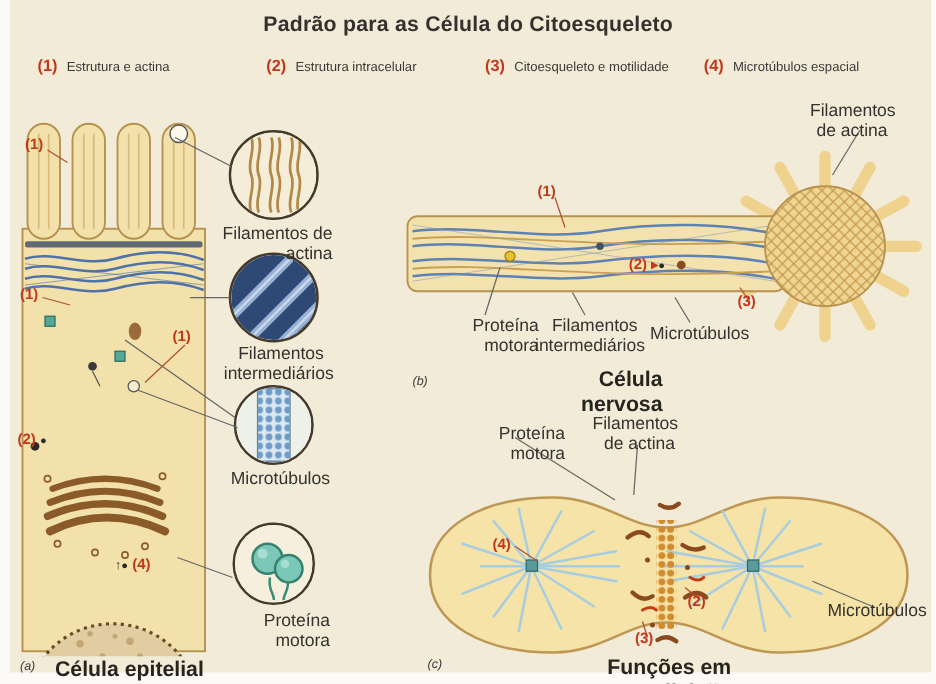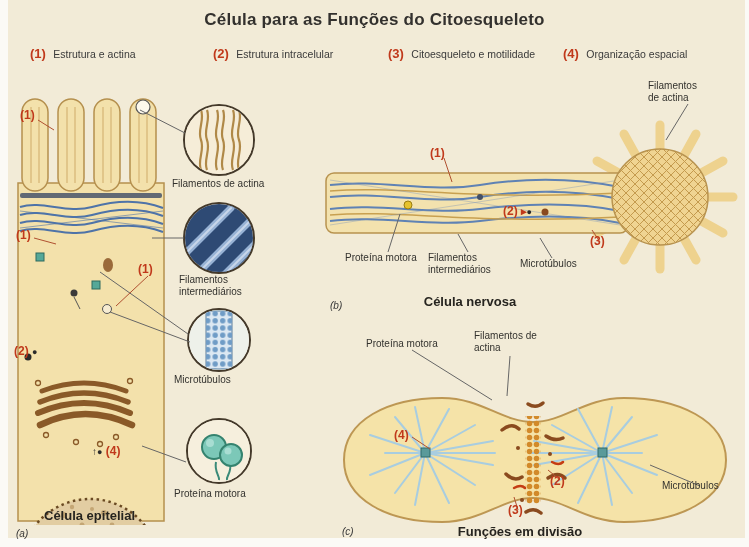--- a/index.html
+++ b/index.html
@@ -4,54 +4,54 @@
 <style>
   html,body{margin:0;padding:0;}
   body{width:749px;height:547px;overflow:hidden;background:#fbfaf6;
        font-family:"Liberation Sans",sans-serif;position:relative;}
   .page{position:absolute;left:8px;top:0;width:737px;height:538px;background:#f2ebd7;z-index:0;}
   .title{position:absolute;left:0;right:0;top:10px;text-align:center;
          font-size:17px;font-weight:600;color:#33312e;letter-spacing:.2px;z-index:6;}
   .legend-item{position:absolute;top:44px;white-space:nowrap;z-index:6;}
   .lnum{color:#c0391b;font-weight:700;font-size:13px;}
   .llabel{font-size:10.5px;color:#3a3a3a;margin-left:3px;}
-  .lbl{position:absolute;font-size:10px;color:#33322e;line-height:1.15;text-align:left;z-index:6;}
+  .lbl{position:absolute;font-size:14px;color:#33322e;line-height:1.15;text-align:right;z-index:6;}
   .marker{position:absolute;font-size:12px;font-weight:700;color:#c0391b;z-index:6;white-space:nowrap;}
   .g-dot{font-size:9px;color:#2a2a2a;font-weight:400;}
   .g-arrow{font-size:11px;color:#c0391b;}
   .g-up{font-size:10px;color:#2a2a2a;font-weight:700;}
-  .cap{position:absolute;font-size:13px;font-weight:700;color:#26241f;z-index:6;text-align:center;}
+  .cap{position:absolute;font-size:17px;font-weight:700;color:#26241f;z-index:6;text-align:right;}
   .letter{position:absolute;font-size:10px;font-style:italic;color:#3a3a3a;z-index:6;}
   .inset{position:absolute;border-radius:50%;border:2px solid #44392a;overflow:hidden;
          background:#f6efdd;box-sizing:border-box;z-index:3;}
   .panel-svg{position:absolute;z-index:2;}
   .overlay-svg{position:absolute;left:0;top:0;z-index:4;pointer-events:none;}
 </style>
 </head>
 <body>
 
 <div class="page"></div>
 
-<div class="title">Célula para as Funções do Citoesqueleto</div>
+<div class="title">Padrão para as Célula do Citoesqueleto</div>
 
 <span class="legend-item" style="left:30px">
   <span class="lnum">(1)</span>
   <span class="llabel">Estrutura e actina</span>
 </span>
 <span class="legend-item" style="left:213px">
   <span class="lnum">(2)</span>
   <span class="llabel">Estrutura intracelular</span>
 </span>
 <span class="legend-item" style="left:388px">
   <span class="lnum">(3)</span>
   <span class="llabel">Citoesqueleto e motilidade</span>
 </span>
 <span class="legend-item" style="left:563px">
   <span class="lnum">(4)</span>
-  <span class="llabel">Organização espacial</span>
+  <span class="llabel">Microtúbulos espacial</span>
 </span>
 
 <svg class="panel-svg" style="left:12px;top:95px" width="160" height="430" viewBox="0 0 160 430">
   <rect x="6" y="88" width="146" height="338" fill="#f3e1ab" stroke="#b5904e" stroke-width="1.5"></rect>
   <g fill="#f3e1ab" stroke="#b5904e" stroke-width="1.5">
     <rect x="10" y="4" width="26" height="92" rx="13"></rect>
     <rect x="46" y="4" width="26" height="92" rx="13"></rect>
     <rect x="82" y="4" width="26" height="92" rx="13"></rect>
     <rect x="118" y="4" width="26" height="92" rx="13"></rect>
   </g>
@@ -174,21 +174,21 @@
 <span class="marker" style="left:14px;top:344px">
   <span>(2)</span>
   <span class="g-dot">●</span>
 </span>
 <span class="marker" style="left:92px;top:444px">
   <span class="g-up">↑</span><span class="g-dot">●</span>
   <span>(4)</span>
 </span>
 
 <span class="letter" style="left:16px;top:528px">(a)</span>
-<span class="cap" style="left:44px;top:508px">Célula epitelial</span>
+<span class="cap" style="left:44px;top:526px">Célula epitelial</span>
 
 <svg class="panel-svg" style="left:320px;top:85px" width="420" height="200" viewBox="0 0 420 200">
   <defs>
     <pattern id="xh" width="9" height="9" patternUnits="userSpaceOnUse">
       <path d="M0,9 L9,0 M0,0 L9,9" stroke="#c49a4e" stroke-width="1" fill="none"></path>
     </pattern>
   </defs>
   <g stroke="#eed28e" stroke-width="9" stroke-linecap="round">
     <path d="M382,112 L413,112"></path>
       <path d="M376,91 L403,76"></path>

